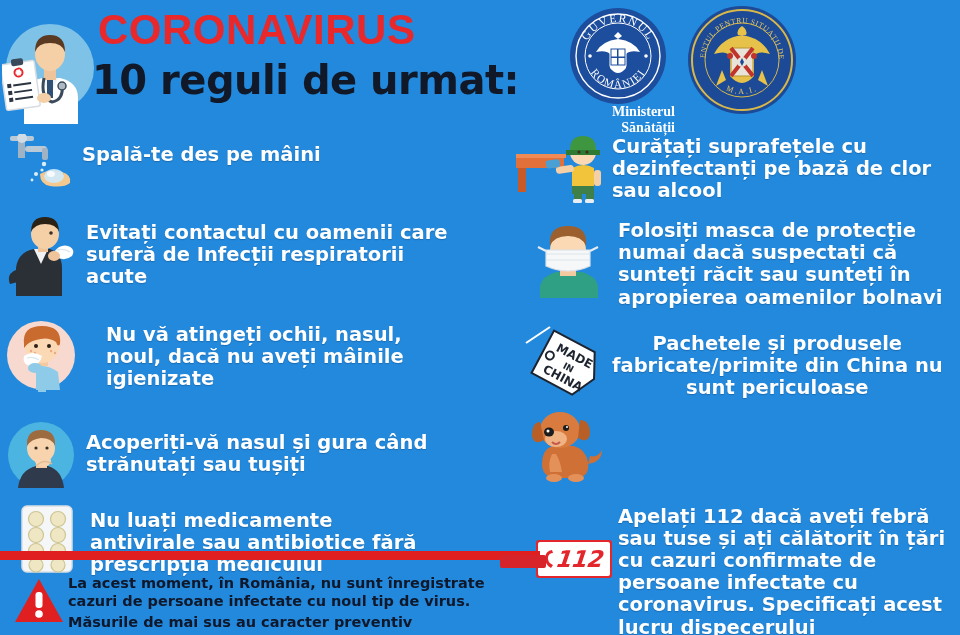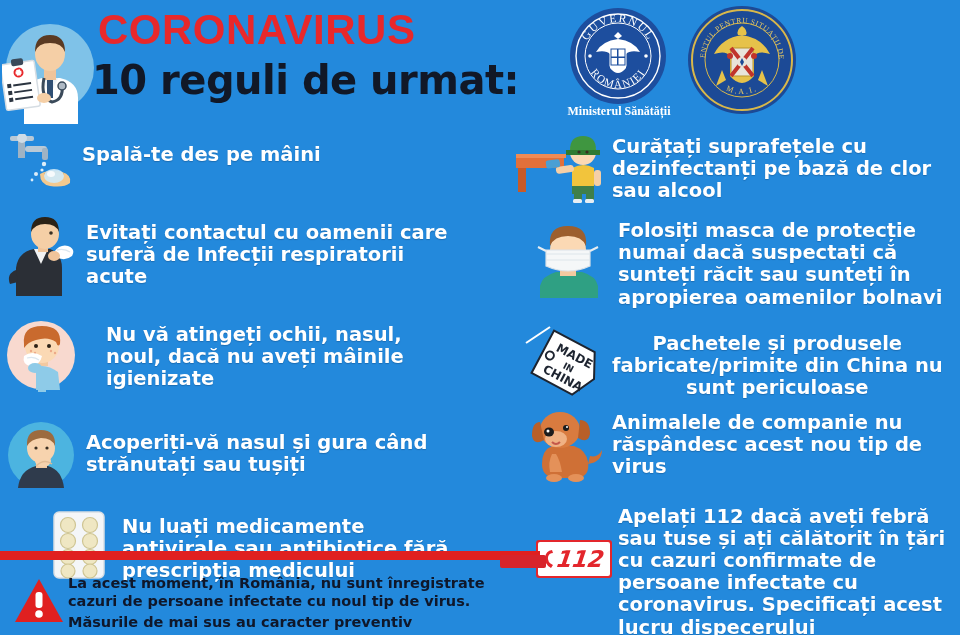--- a/index.html
+++ b/index.html
@@ -20,22 +20,22 @@
     letter-spacing:.5px;font-family:"Liberation Sans", sans-serif;
   }
   .title-rules{
     position:absolute;left:92px;top:57px;
     font-size:40px;font-weight:bold;color:#111827;
     letter-spacing:-.5px;font-family:"DejaVu Sans", sans-serif;
   }
   .logos{position:absolute;right:10px;top:4px;width:250px;height:118px;}
   .logo-gov{position:absolute;left:0;top:2px;width:100px;height:100px;}
   .logo-gov-label{
-    position:absolute;left:-5px;top:100px;width:112px;text-align:center;
-    color:#ffffff;font-size:12px;font-weight:bold;
+    position:absolute;left:-5px;top:100px;width:112px;text-align:right;
+    color:#ffffff;font-size:14px;font-weight:bold;
     font-family:"Liberation Serif", serif;
   }
   .logo-dsu{position:absolute;left:118px;top:0px;width:112px;height:112px;}
 
   
   .col{position:absolute;top:128px;}
   .col-left{left:0;width:500px;}
   .col-right{left:508px;width:452px;}
 
   .rule{position:relative;display:flex;align-items:flex-start;}
@@ -51,21 +51,21 @@
 
   
   #rule-1{top:6px;}      #rule-1 .rule-icon{width:72px;height:56px;margin-left:6px;}
   #rule-1 .rule-text{margin-left:4px;margin-top:10px;}
   #rule-2{top:28px;}     #rule-2 .rule-icon{width:78px;height:84px;margin-left:2px;}
   #rule-2 .rule-text{margin-left:6px;margin-top:10px;}
   #rule-3{top:50px;gap:20px;}     #rule-3 .rule-icon{width:78px;height:74px;margin-left:2px;}
   #rule-3 .rule-text{margin-left:6px;margin-top:6px;}
   #rule-4{top:76px;}     #rule-4 .rule-icon{width:78px;height:74px;margin-left:2px;}
   #rule-4 .rule-text{margin-left:6px;margin-top:14px;}
-  #rule-5{top:94px;padding-left:32px;}     #rule-5 .rule-icon{width:62px;height:70px;margin-left:16px;}
+  #rule-5{top:88px;}     #rule-5 .rule-icon{width:62px;height:70px;margin-left:16px;}
   #rule-5 .rule-text{margin-left:12px;margin-top:6px;}
 
   
   #rule-6{top:2px;}      #rule-6 .rule-icon{width:92px;height:74px;margin-left:8px;}
   #rule-6 .rule-text{margin-left:4px;margin-top:6px;}
   #rule-7{top:18px;}     #rule-7 .rule-icon{width:78px;height:78px;margin-left:22px;}
   #rule-7 .rule-text{margin-left:10px;margin-top:0px;}
   #rule-8{top:34px;}     #rule-8 .rule-icon{width:90px;height:74px;margin-left:12px;}
   #rule-8 .rule-text{margin-left:2px;margin-top:8px;text-align:center;}
   #rule-9{top:40px;}     #rule-9 .rule-icon{width:86px;height:78px;margin-left:14px;}
@@ -421,25 +421,20 @@
           <ellipse cx="27" cy="26" rx="5" ry="4.5" fill="#1d1d1d"></ellipse>
           <circle cx="26" cy="25" r="1.5" fill="#ffffff"></circle>
           <circle cx="44" cy="22" r="3" fill="#1d1d1d"></circle>
           <circle cx="45" cy="21" r="1" fill="#ffffff"></circle>
           <path d="M30 36 Q34 40 38 36" stroke="#c4584a" stroke-width="2" fill="none"></path>
           <path d="M66 58 Q80 56 80 44 Q76 52 68 50 Z" fill="#cf7036"></path>
           <ellipse cx="32" cy="72" rx="8" ry="4" fill="#e49159"></ellipse>
           <ellipse cx="54" cy="72" rx="8" ry="4" fill="#e49159"></ellipse>
         </svg>
       </div>
-      <div class="rule-text">
-        <div>Animalele de companie nu</div>
-        <div>răspândesc acest nou tip de</div>
-        <div>virus</div>
-      </div>
     </div>
 
     <div class="rule" id="rule-10">
       <div class="rule-icon"></div>
       <div class="rule-text">
         <div>Apelați 112 dacă aveți febră</div>
         <div>sau tuse și ați călătorit în țări</div>
         <div>cu cazuri confirmate de</div>
         <div>persoane infectate cu</div>
         <div>coronavirus. Specificați acest</div>

